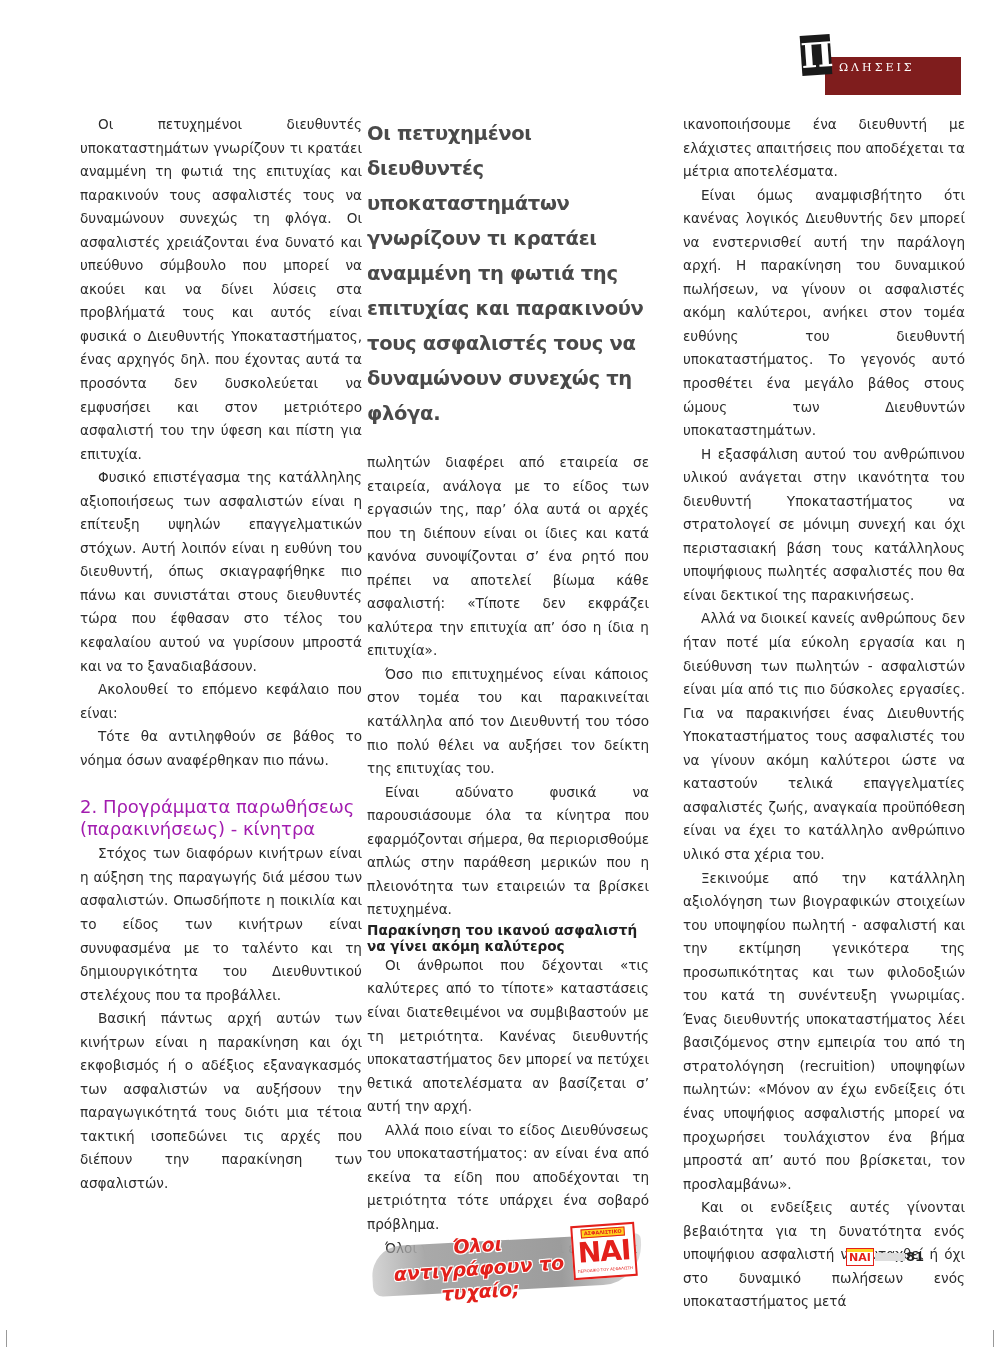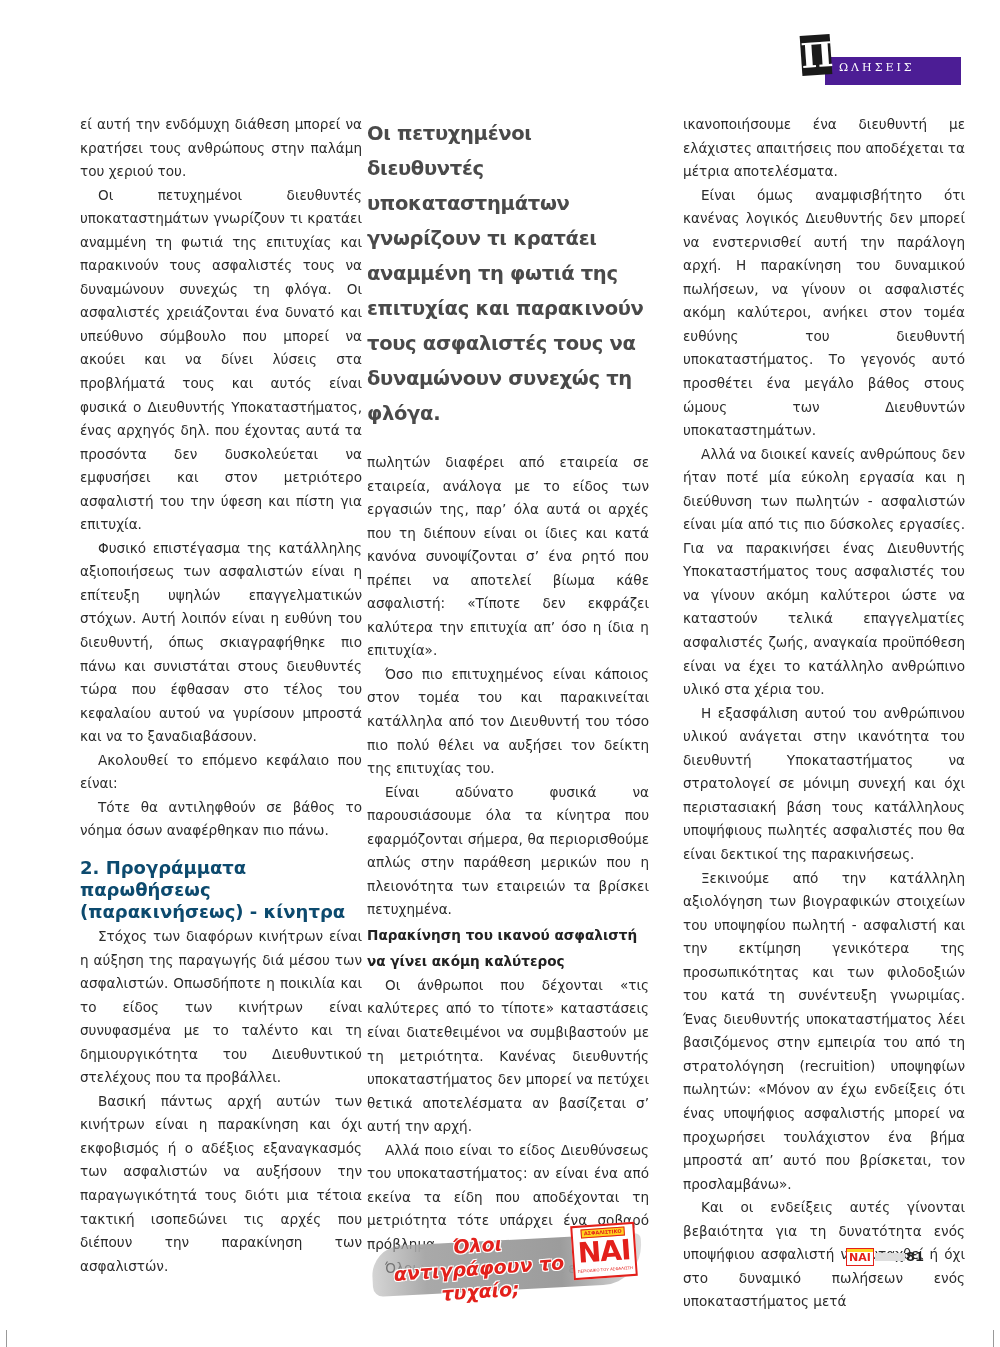--- a/index.html
+++ b/index.html
@@ -1,32 +1,32 @@
 <!DOCTYPE html>
 <html><head>
   <meta charset="utf-8">
   <style>
     html, body { margin: 0; padding: 0; background: #ffffff; }
     body { width: 1000px; height: 1347px; position: relative; overflow: hidden; font-family: "DejaVu Sans", "Liberation Sans", sans-serif; color: #2a2a2a; }
 
     .header-logo { position: absolute; left: 801px; top: 35px; height: 38px; }
     .header-logo .pi-box { position: absolute; left: 0; top: 0; width: 30px; height: 40px; background: #1a1a1a; transform: rotate(-4deg); color: #fff; font-family: "DejaVu Serif", serif; font-weight: bold; font-size: 34px; line-height: 40px; text-align: center; z-index: 2; }
-    .header-logo .bar { position: absolute; left: 24px; top: 22px; width: 136px; height: 28px; background: #4c1d95; color: #fff; font-family: "DejaVu Serif", serif; font-size: 11px; letter-spacing: 3px; line-height: 22px; padding-left: 14px; box-sizing: border-box; }
+    .header-logo .bar { position: absolute; left: 24px; top: 22px; width: 136px; height: 38px; background: #7f1d1d; color: #fff; font-family: "DejaVu Serif", serif; font-size: 11px; letter-spacing: 3px; line-height: 22px; padding-left: 14px; box-sizing: border-box; }
 
     .col { position: absolute; top: 113px; width: 282px; font-size: 13.6px; line-height: 23.55px; color: #2b2b2b; text-align: justify; }
     .col1 { left: 80px; }
     .col2 { left: 367px; }
     .col3 { left: 655px; margin-left: 28px; }
     .col p { margin: 0; text-indent: 18px; }
     .col p.noindent { text-indent: 0; }
 
     .pullquote { font-family: "DejaVu Sans", sans-serif; font-weight: bold; font-size: 19.5px; line-height: 35px; color: #4a4a4a; text-align: left; margin: 3px 0 20px 0; letter-spacing: -0.3px; }
 
-    .section-heading { color: #0c4a6e; font-weight: bold; font-size: 18px; line-height: 22px; margin: 14px 0 2px 0; text-indent: 0; text-align: left; }
-    .subheading { font-weight: bold; font-size: 13.6px; line-height: 26px; color: #222; text-indent: 0 !important; text-align: left; }
+    .section-heading { color: #a21caf; font-weight: normal; font-size: 18px; line-height: 22px; margin: 24px 0 2px 0; text-indent: 0; text-align: left; }
+    .subheading { font-weight: bold; font-size: 13.6px; line-height: 16px; color: #222; text-indent: 0 !important; text-align: left; }
 
     .ad-banner { position: absolute; left: 372px; top: 1222px; width: 282px; height: 90px; }
     .ad-banner .stroke { position: absolute; left: 0; top: 18px; width: 270px; height: 50px; background: linear-gradient(90deg, rgba(150,150,150,0.4), #a9a9a9 20%, #9c9c9c 70%, rgba(170,170,170,0.4)); border-radius: 30px 6px 40px 10px; transform: rotate(-3deg); }
     .ad-banner .ad-text { position: absolute; left: 12px; top: 12px; width: 190px; text-align: center; color: #e3201b; font-weight: bold; font-style: italic; font-size: 19px; line-height: 23px; text-shadow: 1px 1px 0 #fff, -1px -1px 0 #fff, 1px -1px 0 #fff, -1px 1px 0 #fff; transform: rotate(-4deg); }
     .ad-banner .nai-logo { position: absolute; left: 200px; top: 2px; width: 60px; height: 50px; background: #fff; border: 2px solid #e3201b; transform: rotate(-4deg); text-align: center; }
     .nai-logo .nai-top { display: block; background: #ffd21f; color: #e3201b; font-size: 5px; font-weight: bold; line-height: 7px; margin: 2px 8px 0 8px; border: 1px solid #e3201b; }
     .nai-logo .nai-word { display: block; color: #e3201b; font-weight: bold; font-size: 28px; line-height: 30px; letter-spacing: -1px; }
     .nai-logo .nai-sub { display: block; color: #e3201b; font-size: 4px; line-height: 6px; }
 
     .footer-logo { position: absolute; left: 846px; top: 1248px; width: 26px; height: 16px; border: 1px solid #e3201b; background: #fff; text-align: center; }
@@ -39,21 +39,20 @@
   </style>
 </head>
 <body>
 
 <div class="header-logo">
   <div class="pi-box">Π</div>
   <div class="bar">ΩΛΗΣΕΙΣ</div>
 </div>
 
 <div class="col col1">
-  <p class="noindent">εί αυτή την ενδόμυχη διάθεση μπορεί να κρατήσει τους ανθρώπους στην παλάμη του χεριού του.</p>
   <p>Οι πετυχημένοι διευθυντές υποκαταστημάτων γνωρίζουν τι κρατάει αναμμένη τη φωτιά της επιτυχίας και παρακινούν τους ασφαλιστές τους να δυναμώνουν συνεχώς τη φλόγα. Οι ασφαλιστές χρειάζονται ένα δυνατό και υπεύθυνο σύμβουλο που μπορεί να ακούει και να δίνει λύσεις στα προβλήματά τους και αυτός είναι φυσικά ο Διευθυντής Υποκαταστήματος, ένας αρχηγός δηλ. που έχοντας αυτά τα προσόντα δεν δυσκολεύεται να εμφυσήσει και στον μετριότερο ασφαλιστή του την ύφεση και πίστη για επιτυχία.</p>
   <p>Φυσικό επιστέγασμα της κατάλληλης αξιοποιήσεως των ασφαλιστών είναι η επίτευξη υψηλών επαγγελματικών στόχων. Αυτή λοιπόν είναι η ευθύνη του διευθυντή, όπως σκιαγραφήθηκε πιο πάνω και συνιστάται στους διευθυντές τώρα που έφθασαν στο τέλος του κεφαλαίου αυτού να γυρίσουν μπροστά και να το ξαναδιαβάσουν.</p>
   <p>Ακολουθεί το επόμενο κεφάλαιο που είναι:</p>
   <p>Τότε θα αντιληφθούν σε βάθος το νόημα όσων αναφέρθηκαν πιο πάνω.</p>
   <h2 class="section-heading">2. Προγράμματα παρωθήσεως (παρακινήσεως) - κίνητρα</h2>
   <p>Στόχος των διαφόρων κινήτρων είναι η αύξηση της παραγωγής διά μέσου των ασφαλιστών. Οπωσδήποτε η ποικιλία και το είδος των κινήτρων είναι συνυφασμένα με το ταλέντο και τη δημιουργικότητα του Διευθυντικού στελέχους που τα προβάλλει.</p>
   <p>Βασική πάντως αρχή αυτών των κινήτρων είναι η παρακίνηση και όχι εκφοβισμός ή ο αδέξιος εξαναγκασμός των ασφαλιστών να αυξήσουν την παραγωγικότητά τους διότι μια τέτοια τακτική ισοπεδώνει τις αρχές που διέπουν την παρακίνηση των ασφαλιστών.</p>
 </div>
 
 <div class="col col2">
@@ -63,22 +62,22 @@
   <p>Είναι αδύνατο φυσικά να παρουσιάσουμε όλα τα κίνητρα που εφαρμόζονται σήμερα, θα περιορισθούμε απλώς στην παράθεση μερικών που η πλειονότητα των εταιρειών τα βρίσκει πετυχημένα.</p>
   <p class="subheading">Παρακίνηση του ικανού ασφαλιστή να γίνει ακόμη καλύτερος</p>
   <p>Οι άνθρωποι που δέχονται «τις καλύτερες από το τίποτε» καταστάσεις είναι διατεθειμένοι να συμβιβαστούν με τη μετριότητα. Κανένας διευθυντής υποκαταστήματος δεν μπορεί να πετύχει θετικά αποτελέσματα αν βασίζεται σ’ αυτή την αρχή.</p>
   <p>Αλλά ποιο είναι το είδος Διευθύνσεως του υποκαταστήματος: αν είναι ένα από εκείνα τα είδη που αποδέχονται τη μετριότητα τότε υπάρχει ένα σοβαρό πρόβλημα.</p>
   <p>Όλοι γνωρίζουμε ότι είναι εύκολο να</p>
 </div>
 
 <div class="col col3">
   <p class="noindent">ικανοποιήσουμε ένα διευθυντή με ελάχιστες απαιτήσεις που αποδέχεται τα μέτρια αποτελέσματα.</p>
   <p>Είναι όμως αναμφισβήτητο ότι κανένας λογικός Διευθυντής δεν μπορεί να ενστερνισθεί αυτή την παράλογη αρχή. Η παρακίνηση του δυναμικού πωλήσεων, να γίνουν οι ασφαλιστές ακόμη καλύτεροι, ανήκει στον τομέα ευθύνης του διευθυντή υποκαταστήματος. Το γεγονός αυτό προσθέτει ένα μεγάλο βάθος στους ώμους των Διευθυντών υποκαταστημάτων.</p>
+  <p>Η εξασφάλιση αυτού του ανθρώπινου υλικού ανάγεται στην ικανότητα του διευθυντή Υποκαταστήματος να στρατολογεί σε μόνιμη συνεχή και όχι περιστασιακή βάση τους κατάλληλους υποψήφιους πωλητές ασφαλιστές που θα είναι δεκτικοί της παρακινήσεως.</p>
   <p>Αλλά να διοικεί κανείς ανθρώπους δεν ήταν ποτέ μία εύκολη εργασία και η διεύθυνση των πωλητών - ασφαλιστών είναι μία από τις πιο δύσκολες εργασίες. Για να παρακινήσει ένας Διευθυντής Υποκαταστήματος τους ασφαλιστές του να γίνουν ακόμη καλύτεροι ώστε να καταστούν τελικά επαγγελματίες ασφαλιστές ζωής, αναγκαία προϋπόθεση είναι να έχει το κατάλληλο ανθρώπινο υλικό στα χέρια του.</p>
-  <p>Η εξασφάλιση αυτού του ανθρώπινου υλικού ανάγεται στην ικανότητα του διευθυντή Υποκαταστήματος να στρατολογεί σε μόνιμη συνεχή και όχι περιστασιακή βάση τους κατάλληλους υποψήφιους πωλητές ασφαλιστές που θα είναι δεκτικοί της παρακινήσεως.</p>
   <p>Ξεκινούμε από την κατάλληλη αξιολόγηση των βιογραφικών στοιχείων του υποψηφίου πωλητή - ασφαλιστή και την εκτίμηση γενικότερα της προσωπικότητας και των φιλοδοξιών του κατά τη συνέντευξη γνωριμίας. Ένας διευθυντής υποκαταστήματος λέει βασιζόμενος στην εμπειρία του από τη στρατολόγηση (recruition) υποψηφίων πωλητών: «Μόνον αν έχω ενδείξεις ότι ένας υποψήφιος ασφαλιστής μπορεί να προχωρήσει τουλάχιστον ένα βήμα μπροστά απ’ αυτό που βρίσκεται, τον προσλαμβάνω».</p>
   <p>Και οι ενδείξεις αυτές γίνονται βεβαιότητα για τη δυνατότητα ενός υποψήφιου ασφαλιστή να ενταχθεί ή όχι στο δυναμικό πωλήσεων ενός υποκαταστήματος μετά</p>
 </div>
 
 <div class="ad-banner">
   <div class="stroke"></div>
   <div class="ad-text">Όλοι αντιγράφουν το τυχαίο;</div>
   <div class="nai-logo">
     <span class="nai-top">ΑΣΦΑΛΙΣΤΙΚΟ</span>
     <span class="nai-word">ΝΑΙ</span>

